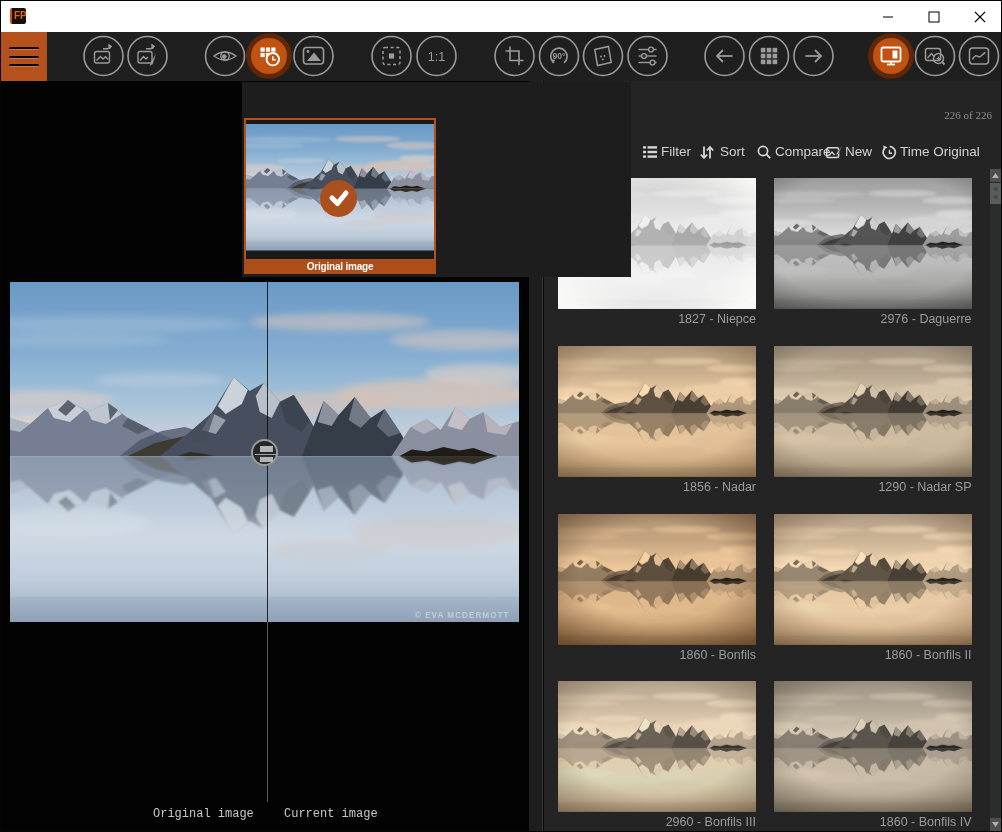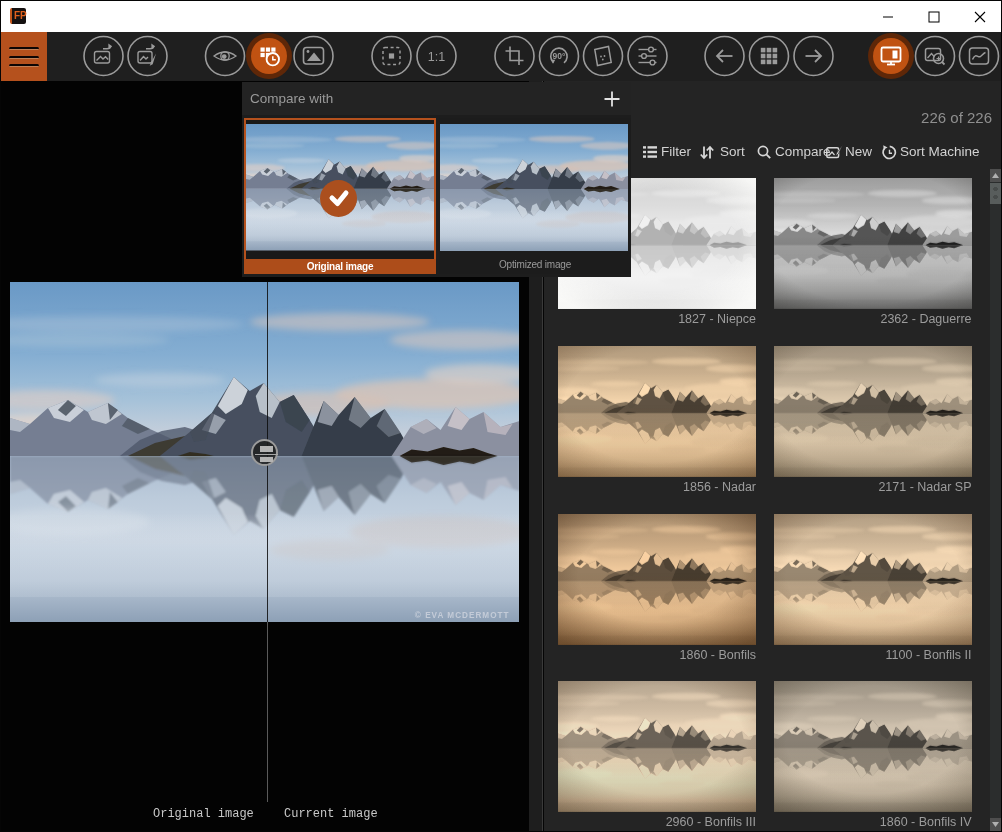--- a/index.html
+++ b/index.html
@@ -24,21 +24,21 @@
   #handle { position:absolute; left:250px; top:358px; width:27px; height:27px; border-radius:50%; background:rgba(32,32,32,.85); border:2px solid #9b9b9b; }
   #handle .r1 { position:absolute; left:7px; top:5px; width:12.5px; height:5.5px; background:#b4b4b4; }
   #handle .r2 { position:absolute; left:2px; top:12.5px; width:22.5px; height:1.6px; background:#a8a8a8; }
   #handle .r3 { position:absolute; left:7px; top:15.8px; width:12.5px; height:5.5px; background:#b4b4b4; }
   #bottomlabels { position:absolute; left:0; top:726px; width:528px; color:#c8c8c8; font-family:"Liberation Mono", monospace; font-size:12px; }
   #bottomlabels span.a { position:absolute; left:152px; top:0; }
   #bottomlabels span.b { position:absolute; left:283px; top:0; }
   
   #gutter { position:absolute; left:529px; top:81px; width:14px; height:750px; background:#1e1e1e; border-right:1px solid #3a3a3a; }
   #rightpanel { position:absolute; left:544px; top:81px; width:457px; height:750px; background:#242424; }
-  #count { position:absolute; right:9px; top:28px; color:#8f8f8f; font-size:15px; }
+  #count { position:absolute; right:9px; top:28px; color:#8f8f8f; font-size:11px;font-family:Liberation Serif, serif; }
   #ptools { position:absolute; left:0; top:62px; width:457px; height:20px; color:#d2d2d2; font-size:13.5px; }
   #ptools svg { position:absolute; top:2px; }
   #ptools span { position:absolute; top:1px;text-align:right; }
   .cell { position:absolute; width:198px; }
   .cell .cap { position:absolute; top:134px; width:198px; text-align:right; color:#9c9c9c; font-size:12.5px; }
   .thumb { position:absolute; left:0; top:0; width:198px; height:131px; overflow:hidden; }
   .thumb svg.sc { position:absolute; left:0; top:0; width:198px; height:131px; }
   .vig { position:absolute; inset:0; }
 
   .niepce svg.sc  { filter: grayscale(1) contrast(0.3) brightness(1.58); }
@@ -353,76 +353,76 @@
         <rect x="0.8" y="2.8" width="11.8" height="9.8" rx="1.5" fill="none" stroke="#d6d6d6" stroke-width="1.5"></rect>
         <path d="M3,10.5 L6,7 L8.5,10" stroke="#d6d6d6" fill="none" stroke-width="1.2"></path>
         <path d="M16.4,0.6 L10.8,7.8 L9.7,10.6 L12.3,9 Z" fill="#d6d6d6" stroke="#242424" stroke-width="0.6"></path>
       </svg>
       <span style="left:301px">New</span>
 <svg style="left:338px" width="15" height="15" viewBox="0 0 15 15">
         <path d="M2.6,3.4 A6.1,6.1 0 1 0 7.7,1.3" fill="none" stroke="#d6d6d6" stroke-width="1.7"></path>
         <path d="M1.2,0.2 L1.8,4.6 L5.6,2.4 Z" fill="#d6d6d6"></path>
         <path d="M7.5,4.8 L7.5,8.2 L10,8.2" stroke="#d6d6d6" stroke-width="1.4" fill="none"></path>
       </svg>
-      <span style="left:356px">Sort Machine</span>
+      <span style="left:356px">Time Original</span>
 </div>
 
   <div class="cell" style="left:14px;top:96.5px">
   <div class="thumb niepce">
         <svg class="sc" viewBox="0 0 510 340" preserveAspectRatio="none">
           <use href="#scene"></use>
         </svg>
         <div class="vig"></div>
       </div>
   <div class="cap">1827 - Niepce</div>
 </div>
 <div class="cell" style="left:229.5px;top:96.5px">
   <div class="thumb daguerre">
         <svg class="sc" viewBox="0 0 510 340" preserveAspectRatio="none">
           <use href="#scene"></use>
         </svg>
         <div class="vig"></div>
       </div>
-  <div class="cap">2362 - Daguerre</div>
+  <div class="cap">2976 - Daguerre</div>
 </div>
 <div class="cell" style="left:14px;top:265px">
   <div class="thumb nadar">
         <svg class="sc" viewBox="0 0 510 340" preserveAspectRatio="none">
           <use href="#scene"></use>
         </svg>
         <div class="vig"></div>
       </div>
   <div class="cap">1856 - Nadar</div>
 </div>
 <div class="cell" style="left:229.5px;top:265px">
   <div class="thumb nadarsp">
         <svg class="sc" viewBox="0 0 510 340" preserveAspectRatio="none">
           <use href="#scene"></use>
         </svg>
         <div class="vig"></div>
       </div>
-  <div class="cap">2171 - Nadar SP</div>
+  <div class="cap">1290 - Nadar SP</div>
 </div>
 <div class="cell" style="left:14px;top:432.8px">
   <div class="thumb bonfils">
         <svg class="sc" viewBox="0 0 510 340" preserveAspectRatio="none">
           <use href="#scene"></use>
         </svg>
         <div class="vig"></div>
       </div>
   <div class="cap">1860 - Bonfils</div>
 </div>
 <div class="cell" style="left:229.5px;top:432.8px">
   <div class="thumb bonfils2">
         <svg class="sc" viewBox="0 0 510 340" preserveAspectRatio="none">
           <use href="#scene"></use>
         </svg>
         <div class="vig"></div>
       </div>
-  <div class="cap">1100 - Bonfils II</div>
+  <div class="cap">1860 - Bonfils II</div>
 </div>
 <div class="cell" style="left:14px;top:600.3px">
   <div class="thumb bonfils3">
         <svg class="sc" viewBox="0 0 510 340" preserveAspectRatio="none">
           <use href="#scene"></use>
         </svg>
         <div class="vig"></div>
       </div>
   <div class="cap">2960 - Bonfils III</div>
 </div>
@@ -441,40 +441,26 @@
   <div class="btn" style="top:88px"><svg width="11" height="13" viewBox="0 0 11 13">
         <path d="M5.5,4 L9,9 L2,9 Z" fill="#b0b0b0"></path>
       </svg></div>
   <div class="thm"></div>
   <div class="btn" style="top:737px"><svg width="11" height="13" viewBox="0 0 11 13">
         <path d="M5.5,9 L9,4 L2,4 Z" fill="#b0b0b0"></path>
       </svg></div>
 </div>
 
 <div id="cpanel">
-  <div id="cphead">
-      <span class="t">Compare with</span>
-      <svg id="cpplus" viewBox="0 0 16 16">
-        <path d="M8,0.5 L8,15.5 M0.5,8 L15.5,8" stroke="#e2e2e2" stroke-width="1.8"></path>
-      </svg>
-    </div>
   <div class="card" id="card1">
     <div class="cimg">
         <svg class="sc" viewBox="0 0 510 340" preserveAspectRatio="none">
           <use href="#scene"></use>
         </svg>
       </div>
     <div id="check">
         <svg width="24" height="24" viewBox="0 0 24 24">
           <path d="M5,12 L10.5,17.5 L19,7" stroke="#fff" stroke-width="5" fill="none" stroke-linecap="round" stroke-linejoin="round"></path>
         </svg>
       </div>
     <div class="lab">Original image</div>
   </div>
-  <div class="card" id="card2">
-    <div class="cimg">
-        <svg class="sc" viewBox="0 0 510 340" preserveAspectRatio="none">
-          <use href="#scene"></use>
-        </svg>
-      </div>
-    <div class="lab">Optimized image</div>
-  </div>
 </div>
 
 </body></html>

